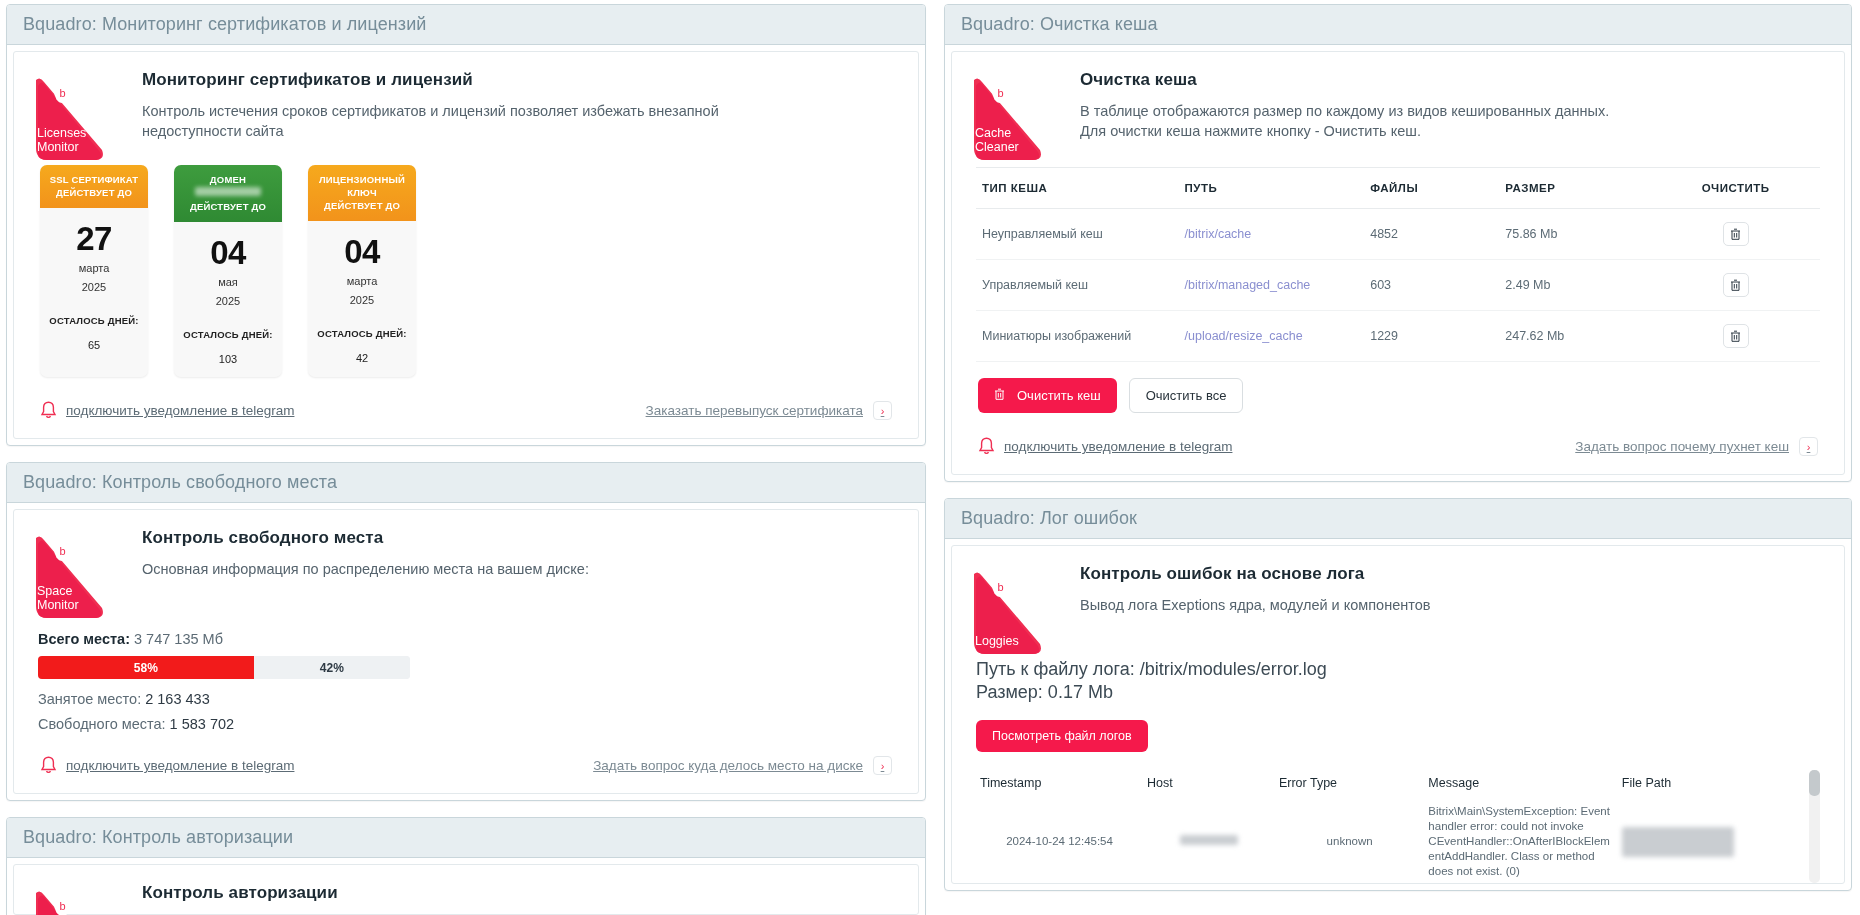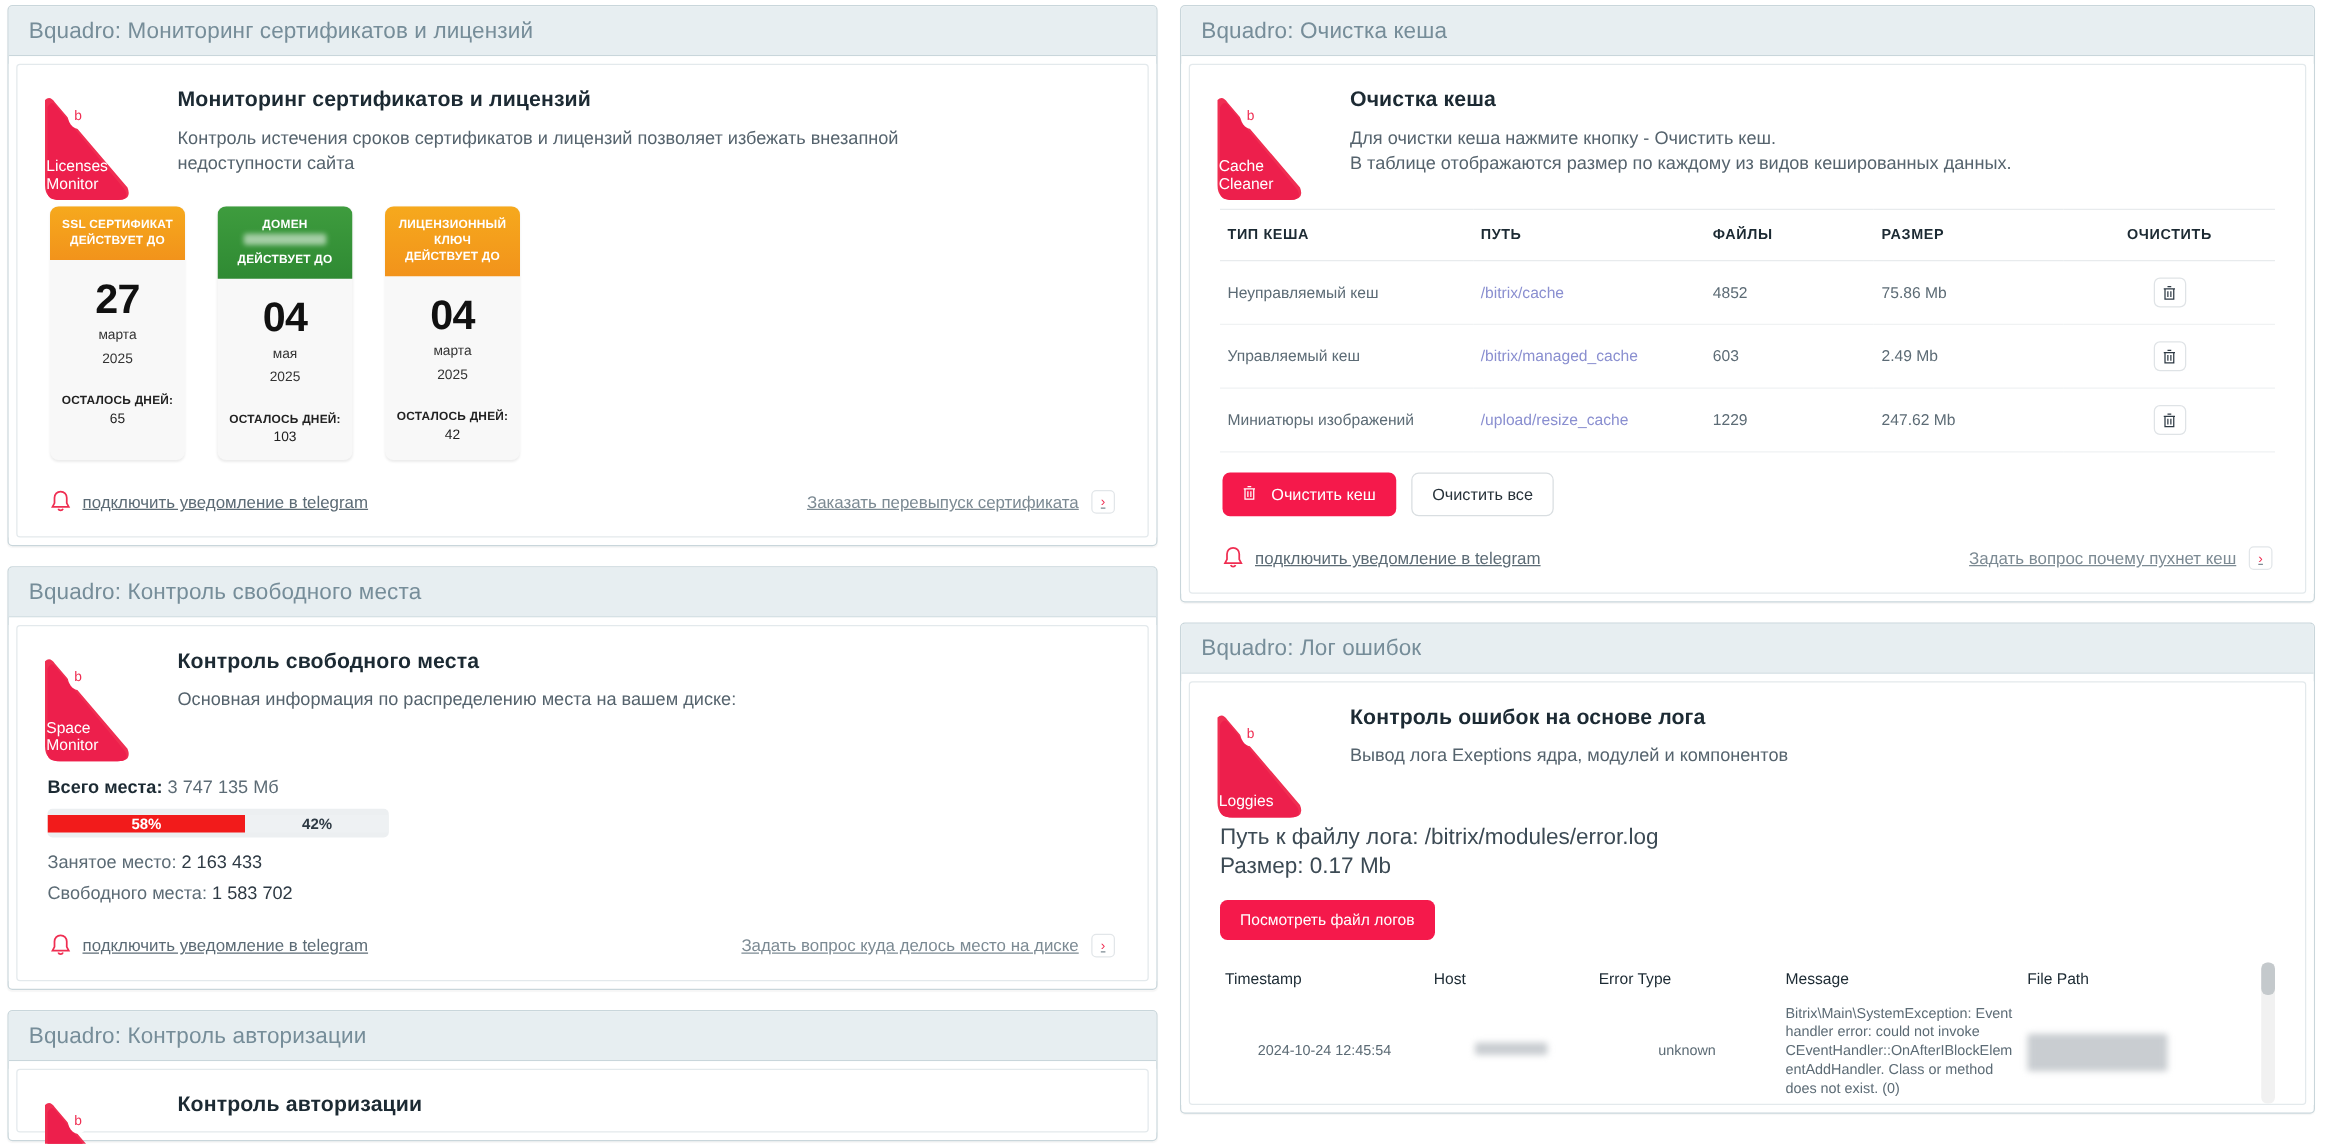--- a/index.html
+++ b/index.html
@@ -104,42 +104,42 @@
     display:inline-block; width:66px; height:9px; border-radius:2px;
     background: rgba(255,255,255,.55);
     filter: blur(2.2px);
     margin: 1px 0;
   }
   .card-body { padding: 14px 4px 12px 4px; text-align:center; }
   .card-day { font-size: 33px; font-weight: bold; color: #111; line-height: 34px; letter-spacing: -.5px;}
   .card-month { font-size: 11px; color: #333; margin-top: 6px; }
   .card-year { font-size: 11px; color: #333; margin-top: 7px; }
   .card-left-label { font-size: 9.5px; font-weight: bold; color:#222; margin-top: 22px; letter-spacing:.2px;}
-  .card-left-num { font-size: 11px; color:#222; margin-top: 3px; }
+  .card-left-num { font-size: 11px; color:#222; margin-top: 13px; }
 
   
   .foot {
     display:flex; align-items:center; justify-content:space-between;
     padding: 14px 2px 8px 2px; margin-top: 10px;
   }
   .tg { display:flex; align-items:center; gap: 9px; font-size: 13.5px; color:#5c6b75; }
   .bell { width: 17px; height: 19px; }
   .ask { display:flex; align-items:center; gap:10px; font-size:13.5px; color:#7c8a93; }
   .chev {
     width: 19px; height: 19px; border:1px solid #e2e6e9; border-radius:4px;
     display:flex; align-items:center; justify-content:center;
     color:#ef2e52; font-size: 11px;
   }
 
   
   .space-row { font-size: 14.5px; margin-top: 6px; color:#5c6b75;}
   .space-row b { color:#1c2a33; }
   .bar {
-    display:flex; width: 273px; height: 23px; border-radius: 4px; overflow:hidden;
-    margin: 9px 0 12px 0; background:#eceff1;align-items:center;
+    display:flex; width: 372px; height: 23px; border-radius: 4px; overflow:hidden;
+    margin: 9px 0 12px 0; background:#eceff1;
   }
   .bar .used { background:#f21b1b; color:#fff; }
   .bar .free { background:#eef1f3; color:#2e3a44; }
   .bar div {
     display:flex; align-items:center; justify-content:center;
     font-size: 12px; font-weight: bold;
   }
 
   
   table { width:100%; border-collapse: collapse; }
@@ -391,22 +391,22 @@
             <span class="bdot">b</span>
             <span class="btxt">
               <span>Cache</span><br>
               <span>Cleaner</span>
             </span>
           </div>
 
           <div class="head-block">
             <div class="head-title">Очистка кеша</div>
             <div class="head-sub">
+              <div>В таблице отображаются размер по каждому из видов кешированных данных.</div>
               <div>Для очистки кеша нажмите кнопку - Очистить кеш.</div>
-              <div>В таблице отображаются размер по каждому из видов кешированных данных.</div>
             </div>
           </div>
 
           <table class="tbl" style="margin-top:26px">
             <thead>
               <tr>
                 <th style="width:24%">ТИП КЕША</th>
                 <th style="width:22%">ПУТЬ</th>
                 <th style="width:16%">ФАЙЛЫ</th>
                 <th style="width:18%">РАЗМЕР</th>

